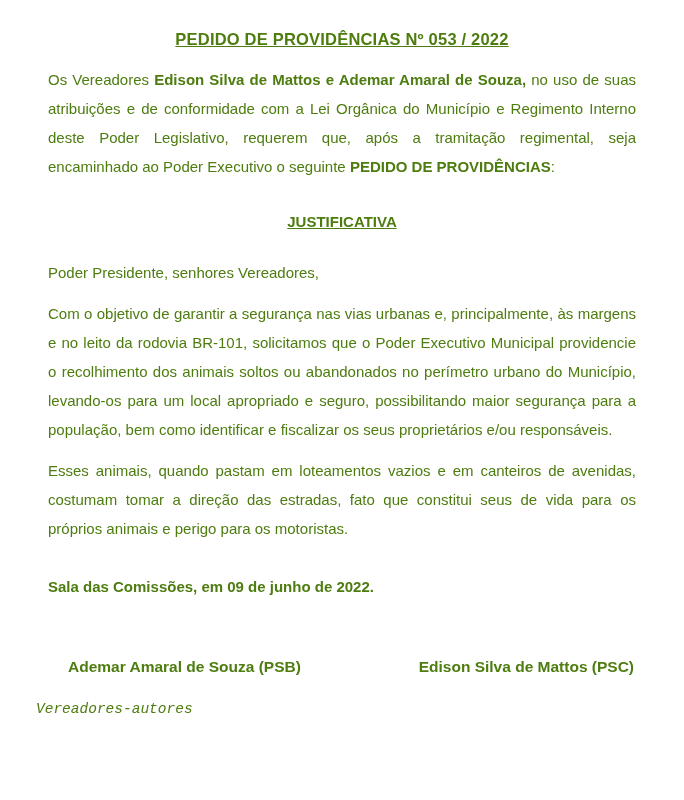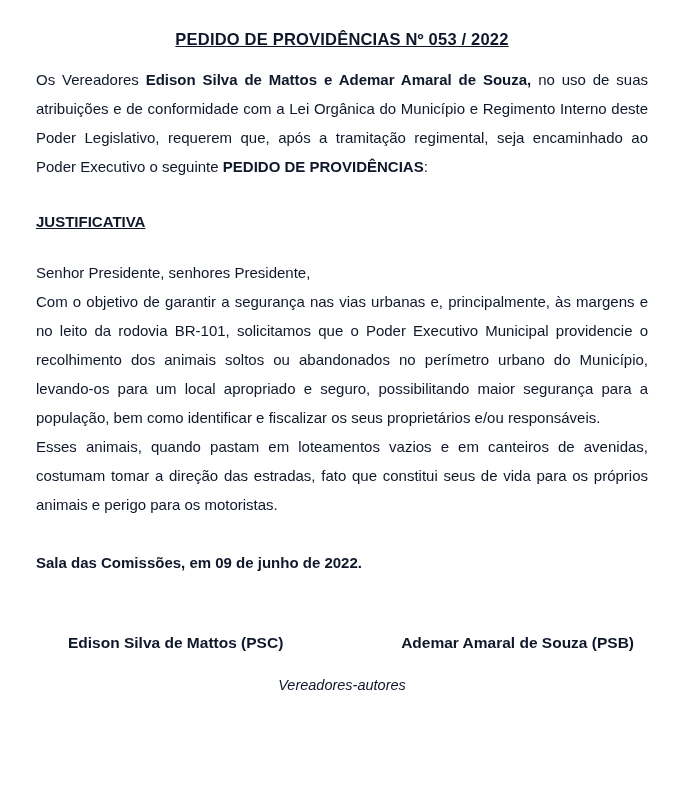--- a/index.html
+++ b/index.html
@@ -6,56 +6,57 @@
     margin: 0;
     padding: 0;
     background: #ffffff;
   }
   .page {
     position: relative;
     width: 684px;
     height: 800px;
     margin: 0;
     background: #ffffff;
-    color: #0f172a;
+    color: #4d7c0f;
     font-family: "Liberation Sans", "DejaVu Sans", sans-serif;
     box-sizing: border-box;
     padding: 28px 36px 6px 36px;
     overflow: hidden;
   }
   .doc-title {
     font-size: 16.5px;
     font-weight: bold;
     text-align: center;
     text-decoration: underline;
     margin: 0 0 0 0;
     letter-spacing: 0.2px;
     line-height: 22px;
   }
   .body-text {
     font-size: 15px;
     line-height: 29px;
-    margin: 0;
+    margin: 12px;
   }
   .justify {
     text-align: justify;
     text-justify: inter-word;
   }
   .intro {
     margin-top: 15px;
   }
   .b { font-weight: bold; }
   .request-block {
     margin: 14px 0 0 269px;
     font-weight: bold;
   }
   .section-heading {
     font-size: 15px;
     font-weight: bold;
     text-decoration: underline;
+    text-align: center;
     margin: 26px 0 7px 0;
     line-height: 29px;
   }
   .salutation {
     margin-top: 22px;
   }
   .dateline {
     margin-top: 29px;
     font-weight: bold;
   }
@@ -63,46 +64,46 @@
     display: flex;
     justify-content: space-between;
     margin-top: 56px;
     padding: 0 14px 0 32px;
     font-size: 15.5px;
     font-weight: bold;
     line-height: 20px;
   }
   .signature-caption {
     margin-top: 23px;
-    text-align: center;
     font-size: 14.5px;
     font-style: italic;
     line-height: 18px;
+    font-family: Liberation Mono, monospace;
   }
 </style>
 </head>
 <body>
 
 <div class="page">
 
   <h1 class="doc-title">PEDIDO DE PROVIDÊNCIAS Nº 053 / 2022</h1>
 
   <p class="body-text justify intro"><span>Os Vereadores </span><span class="b">Edison Silva de Mattos e Ademar Amaral de Souza,</span><span> no uso de suas atribuições e de conformidade com a Lei Orgânica do Município e Regimento Interno deste Poder Legislativo, requerem que, após a tramitação regimental, seja encaminhado ao Poder Executivo o seguinte </span><span class="b">PEDIDO DE PROVIDÊNCIAS</span><span>:</span></p>
 
 
   <h2 class="section-heading">JUSTIFICATIVA</h2>
 
-  <p class="body-text salutation">Senhor Presidente, senhores Presidente,</p>
+  <p class="body-text salutation">Poder Presidente, senhores Vereadores,</p>
 
   <p class="body-text justify">Com o objetivo de garantir a segurança nas vias urbanas e, principalmente, às margens e no leito da rodovia BR-101, solicitamos que o Poder Executivo Municipal providencie o recolhimento dos animais soltos ou abandonados no perímetro urbano do Município, levando-os para um local apropriado e seguro, possibilitando maior segurança para a população, bem como identificar e fiscalizar os seus proprietários e/ou responsáveis.</p>
 
   <p class="body-text justify">Esses animais, quando pastam em loteamentos vazios e em canteiros de avenidas, costumam tomar a direção das estradas, fato que constitui seus de vida para os próprios animais e perigo para os motoristas.</p>
 
   <p class="body-text dateline">Sala das Comissões, em 09 de junho de 2022.</p>
 
   <div class="signature-row">
+    <span>Ademar Amaral de Souza (PSB)</span>
     <span>Edison Silva de Mattos (PSC)</span>
-    <span>Ademar Amaral de Souza (PSB)</span>
   </div>
 
   <p class="signature-caption">Vereadores-autores</p>
 
 </div>
 
 </body></html>

